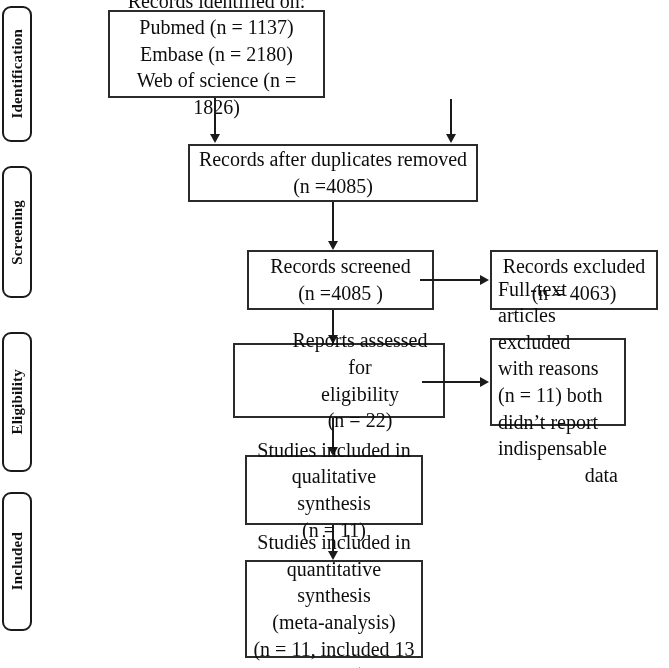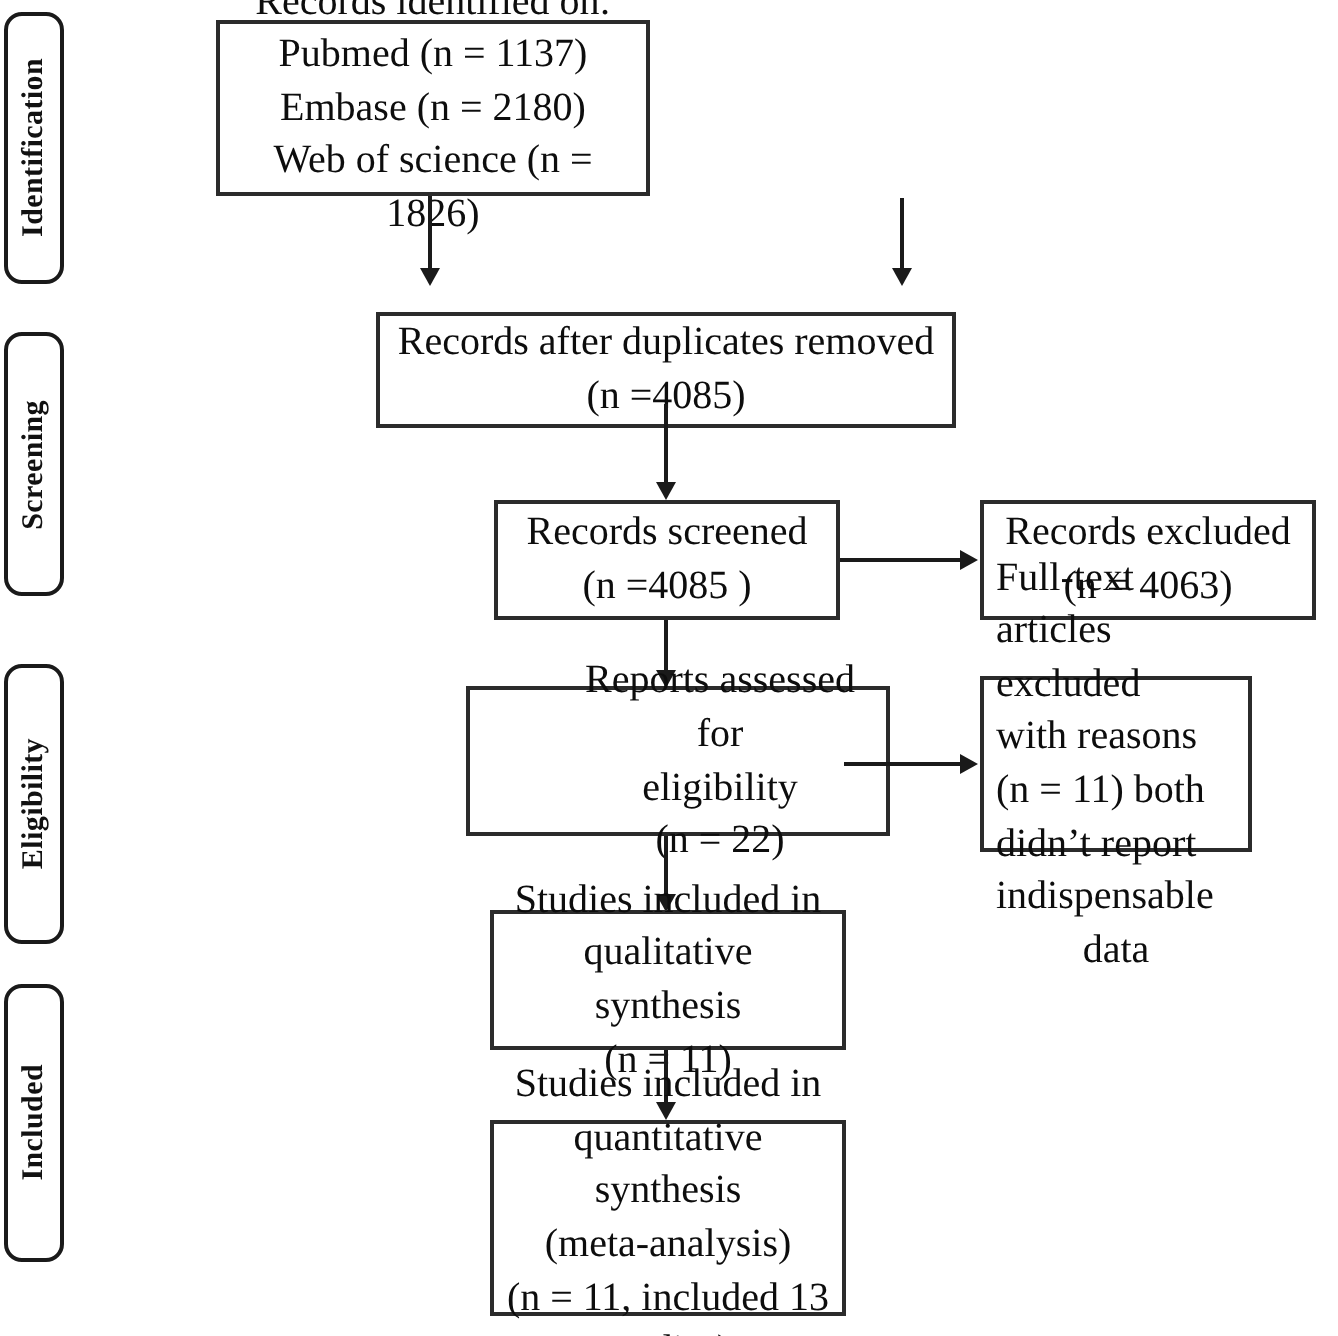--- a/index.html
+++ b/index.html
@@ -52,21 +52,21 @@
     line-height: 1.33;
     color: #0d0d0d;
     text-align: center;
     white-space: pre-line;
   }
   .box.align-left .box-text {
     text-align: left;
   }
   .box .box-text .last-center {
     display: block;
-    text-align: center;
+    text-align: right;
   }
   
   .vline {
     position: absolute;
     width: 2px;
     background: #1a1a1a;
   }
   .hline {
     position: absolute;
     height: 2px;
@@ -117,29 +117,29 @@
 Web of science (n = 1826)</span>
   </div>
 
 
   <div class="vline" style="left:214px; top:98px; height:38px;"></div>
   <div class="arrow-down" style="left:210px; top:134px;"></div>
 
   <div class="vline" style="left:450px; top:99px; height:37px;"></div>
   <div class="arrow-down" style="left:446px; top:134px;"></div>
 
-  <div class="box" style="left:188px; top:144px; width:290px; height:58px;margin-top:12px;">
+  <div class="box" style="left:188px; top:144px; width:290px; height:58px;">
     <span class="box-text">Records after duplicates removed
 (n =4085)</span>
   </div>
 
   <div class="vline" style="left:332px; top:202px; height:40px;"></div>
   <div class="arrow-down" style="left:328px; top:241px;"></div>
 
-  <div class="box" style="left:247px; top:250px; width:173px; height:60px;">
+  <div class="box" style="left:247px; top:250px; width:187px; height:60px;">
     <span class="box-text">Records screened
 (n =4085 )</span>
   </div>
 
   <div class="box" style="left:490px; top:250px; width:168px; height:60px;">
     <span class="box-text">Records excluded
 (n = 4063)</span>
   </div>
 
   <div class="hline" style="left:420px; top:279px; width:61px;"></div>

